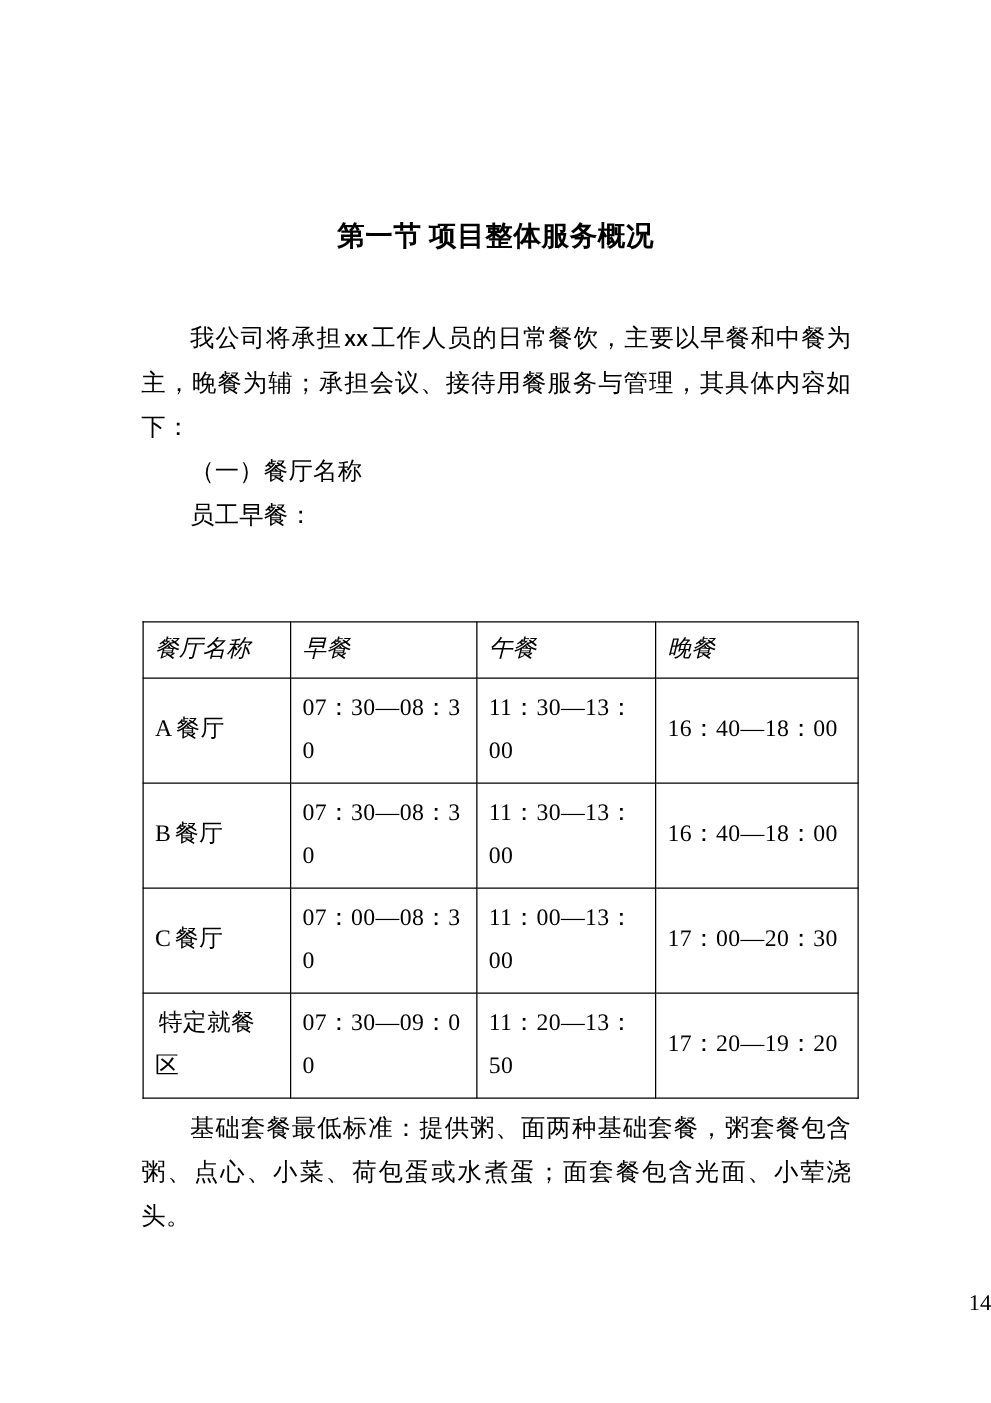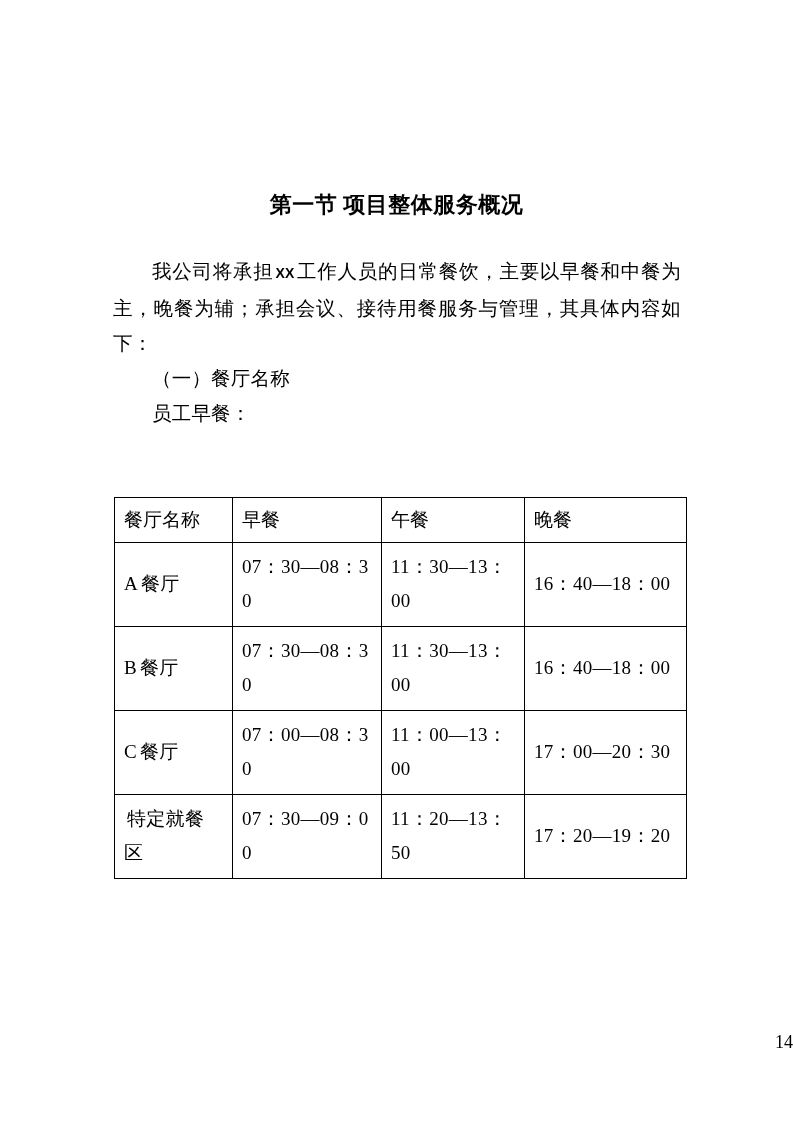--- a/index.html
+++ b/index.html
@@ -33,21 +33,21 @@
     width: 793px;
     text-align: center;
     font-size: 29px;
     font-weight: bold;
     letter-spacing: 0.5px;
     line-height: 1.2;
   }
   .doc-subtitle {
     position: absolute;
     left: 0;
-    top: 192px;
+    top: 176px;
     width: 793px;
     text-align: center;
     font-size: 22px;
     font-weight: bold;
     letter-spacing: 0.5px;
     line-height: 1.2;
   }
 
   
   .body-block {
@@ -94,20 +94,21 @@
   .meal-table col.c-name { width: 118px; }
   .meal-table col.c-b    { width: 149px; }
   .meal-table col.c-l    { width: 143px; }
   .meal-table col.c-d    { width: 162px; }
 
   .meal-table tr.head td {
     height: 36px;
     line-height: 36px;
     padding-top: 4px;
     padding-bottom: 4px;
+    font-style: italic;
   }
   .meal-table tr.row td {
     height: 72px;
   }
   .cell-time {
     font-family: "Liberation Serif", "DejaVu Serif", serif;
     letter-spacing: 0.3px;
   }
   .cell-name {
     letter-spacing: 0.3px;
@@ -191,16 +192,19 @@
 
       <tr class="row">
         <td class="cell-name"><span class="latin-inline"></span><span>特定就餐区</span></td>
         <td class="cell-time">07：30—09：00</td>
         <td class="cell-time">11：20—13：50</td>
         <td class="cell-time">17：20—19：20</td>
       </tr>
     </tbody>
   </table>
 
+  <div class="tail-block">
+    <p class="para indent">基础套餐最低标准：提供粥、面两种基础套餐，粥套餐包含粥、点心、小菜、荷包蛋或水煮蛋；面套餐包含光面、小荤浇头。</p>
+  </div>
 
   <div class="page-number">14</div>
 
 </div>
 
 </body></html>

